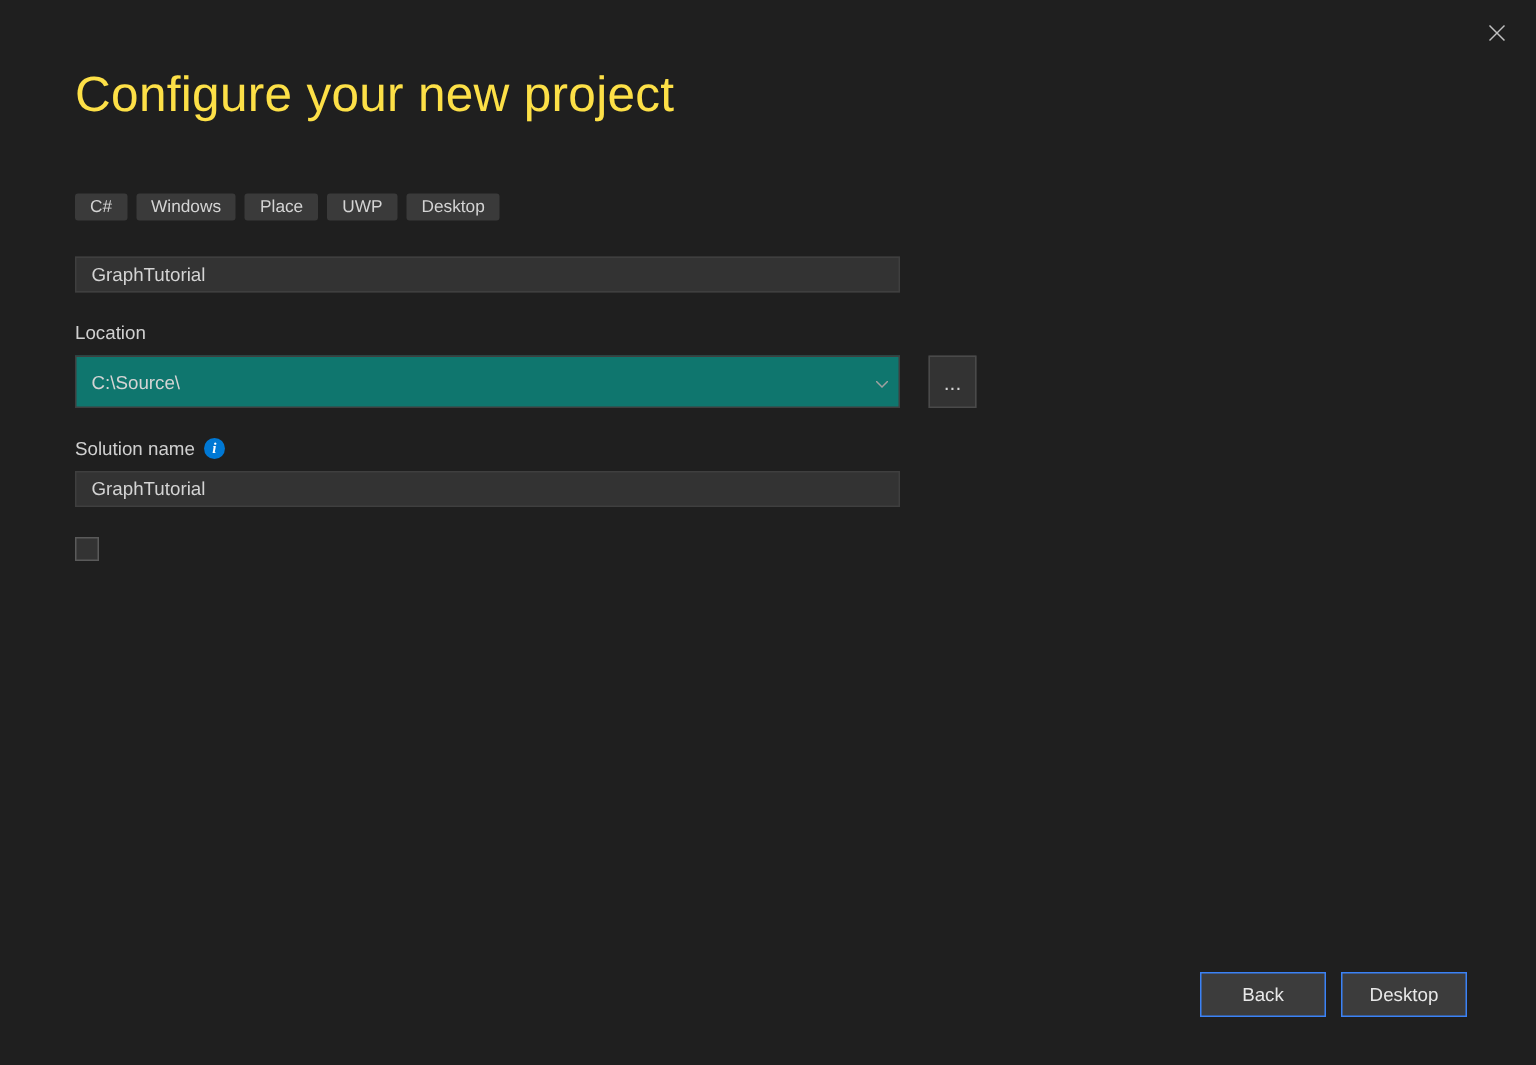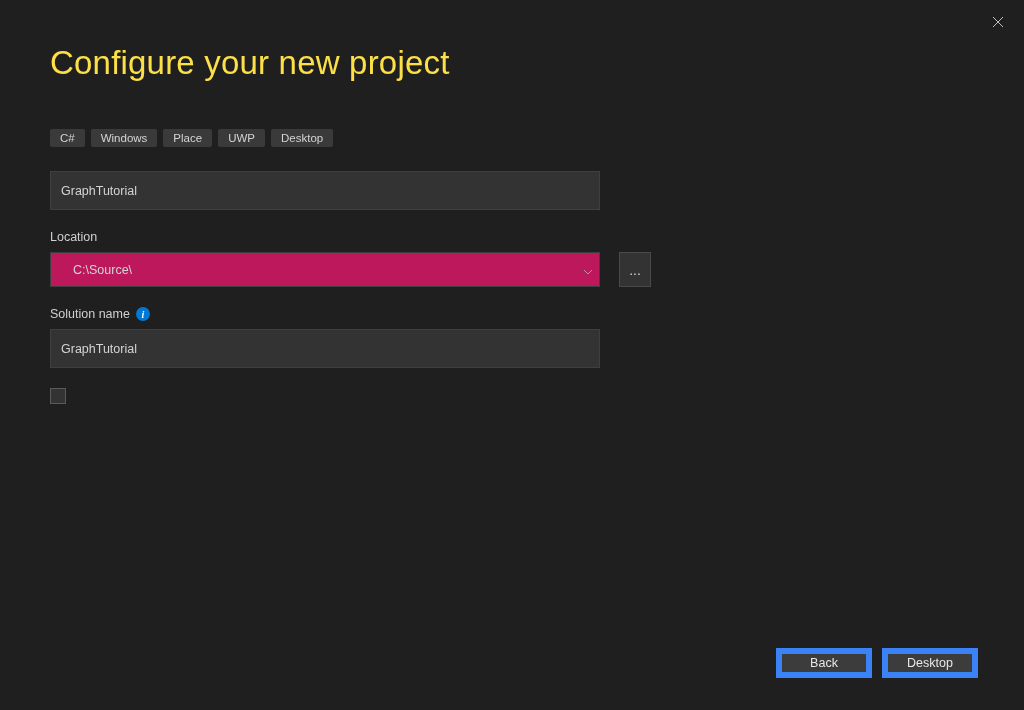--- a/index.html
+++ b/index.html
@@ -87,45 +87,45 @@
       font-weight: bold;
       display: flex;
       align-items: center;
       justify-content: center;
       font-family: Georgia, serif;
       font-style: italic;
       cursor: pointer;
     }
     .text-input {
       width: 550px;
-      height: 39px;
+      height: 24px;
       background: #333333;
       border: 1px solid #3f3f3f;
       color: #d4d4d4;
       font-size: 12.5px;
       padding: 0 10px;
       font-family: inherit;
     }
     .location-row {
       display: flex;
       align-items: center;
       gap: 19px;
     }
     .select-wrapper {
       position: relative;
       width: 550px;
     }
     .select-input {
       width: 100%;
       height: 35px;
-      background: #be185d;
+      background: #0f766e;
       border: 1px solid #3f3f3f;
       color: #d4d4d4;
       font-size: 12.5px;
-      padding: 0 26px 0 22px;
+      padding: 0 26px 0 10px;
       font-family: inherit;
       appearance: none;
       cursor: pointer;
     }
     .select-caret {
       position: absolute;
       right: 8px;
       top: 50%;
       transform: translateY(-50%);
       pointer-events: none;
@@ -162,24 +162,24 @@
       color: #d0d0d0;
     }
     .footer {
       position: absolute;
       bottom: 32px;
       right: 46px;
       display: flex;
       gap: 10px;
     }
     .btn {
-      width: 96px;
+      width: 84px;
       height: 30px;
       background: #3c3c3c;
-      border: 6px solid #3b82f6;
+      border: 1px solid #3b82f6;
       color: #e8e8e8;
       font-size: 12.5px;
       font-family: inherit;
       cursor: pointer;
     }
   </style>
 </head>
 <body>
 
 <div class="close-btn">

